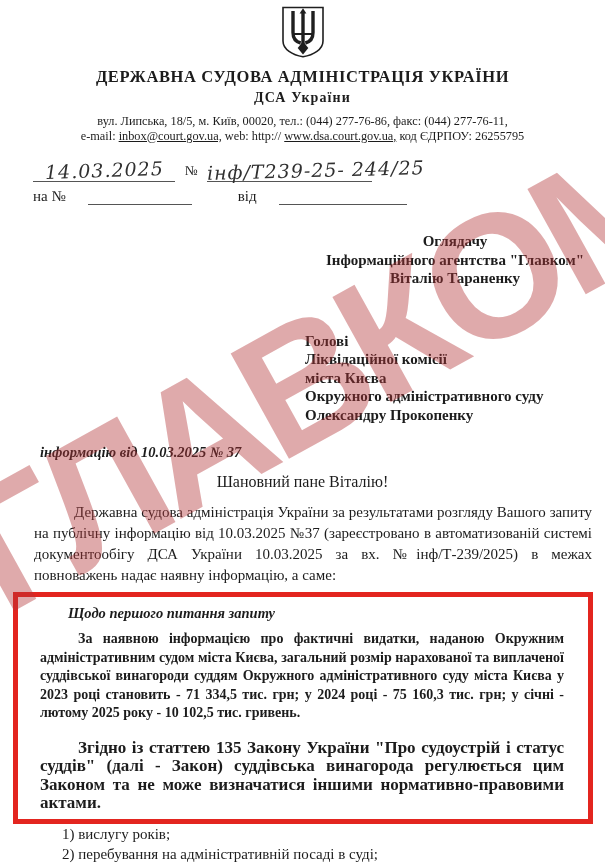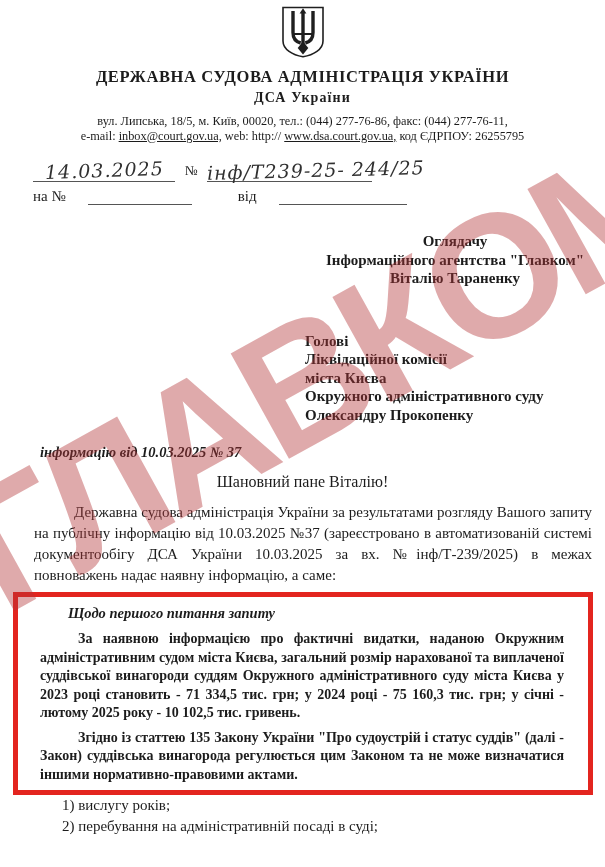--- a/index.html
+++ b/index.html
@@ -45,21 +45,21 @@
   .para1 { margin:11px 13px 0 34px; text-align:justify; text-indent:40px; font-size:15px; line-height:21px; }
 
   .highlight-box {
     margin:6px 12px 0 13px;
     border:5px solid #0f766e;
     padding:8px 24px 6px 22px;
     font-weight:bold;
   }
   .hl-heading { font-style:italic; font-size:14.5px; line-height:17px; padding-left:28px; }
   .hl-p1 { margin-top:8px; text-align:justify; text-indent:38px; font-size:14px; line-height:18.5px; }
-  .hl-p2 { margin-top:6px; text-align:justify; text-indent:38px; font-size:14px; line-height:18.5px; }
+  .hl-p2 { margin-top:16px; text-align:justify; text-indent:38px; font-size:17px; line-height:18.5px; }
 
   .after-para { margin:2px 14px 0 34px; text-indent:28px; font-size:15px; line-height:20.5px; }
   .list-item { margin-left:62px; font-size:15px; line-height:20.5px; }
 
   
   .watermark {
     position:absolute; left:-140px; top:268px; width:920px; height:210px;
     line-height:210px; text-align:center;
     transform:rotate(-29deg);
     font-family:"Liberation Sans", sans-serif; font-weight:bold;

